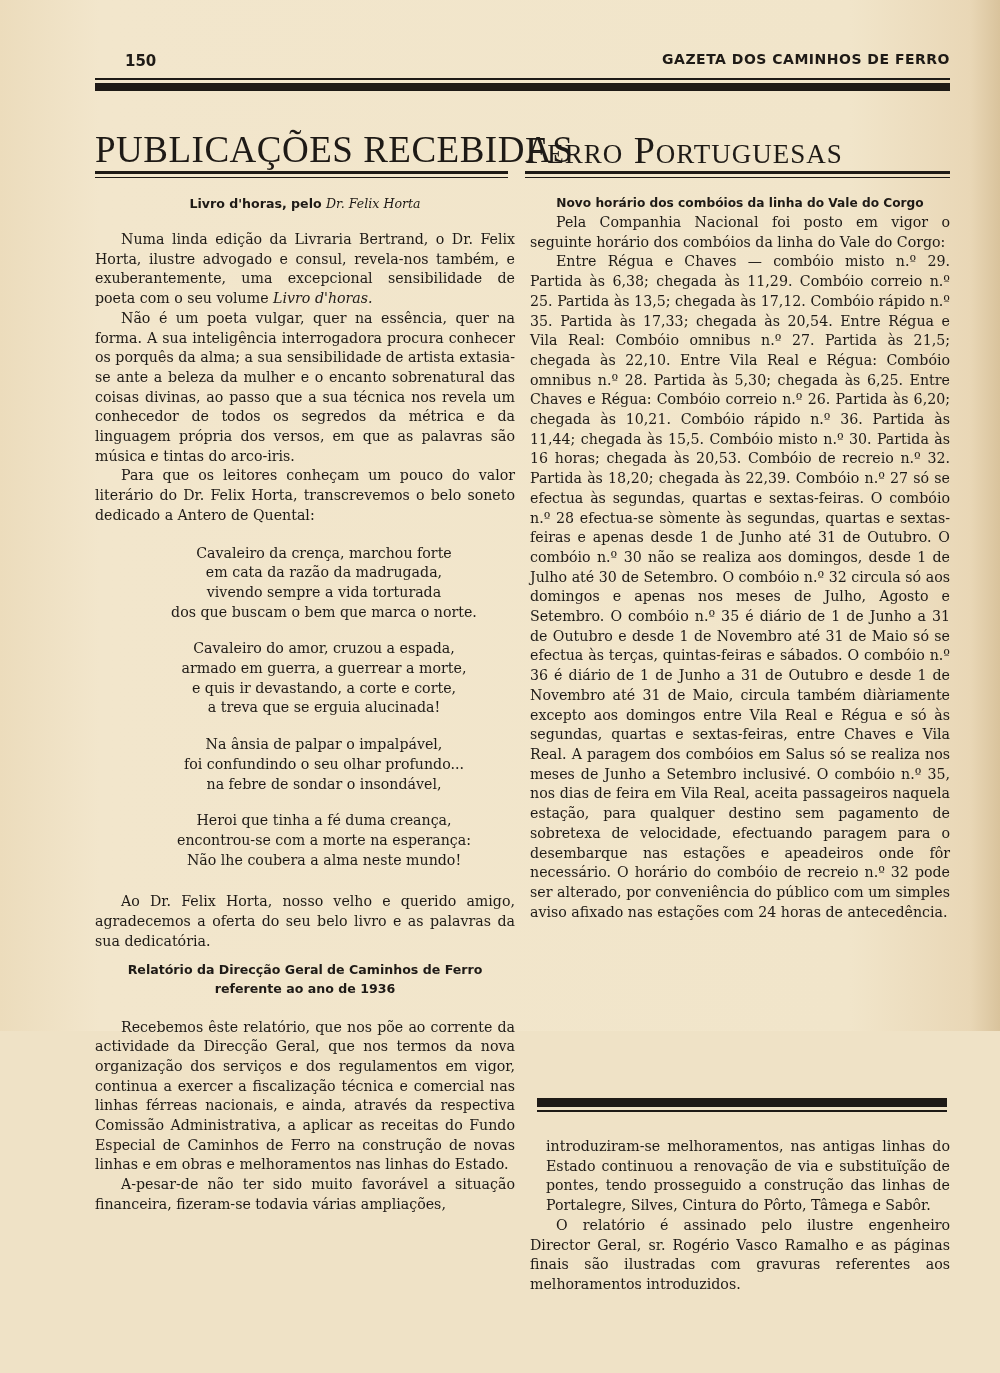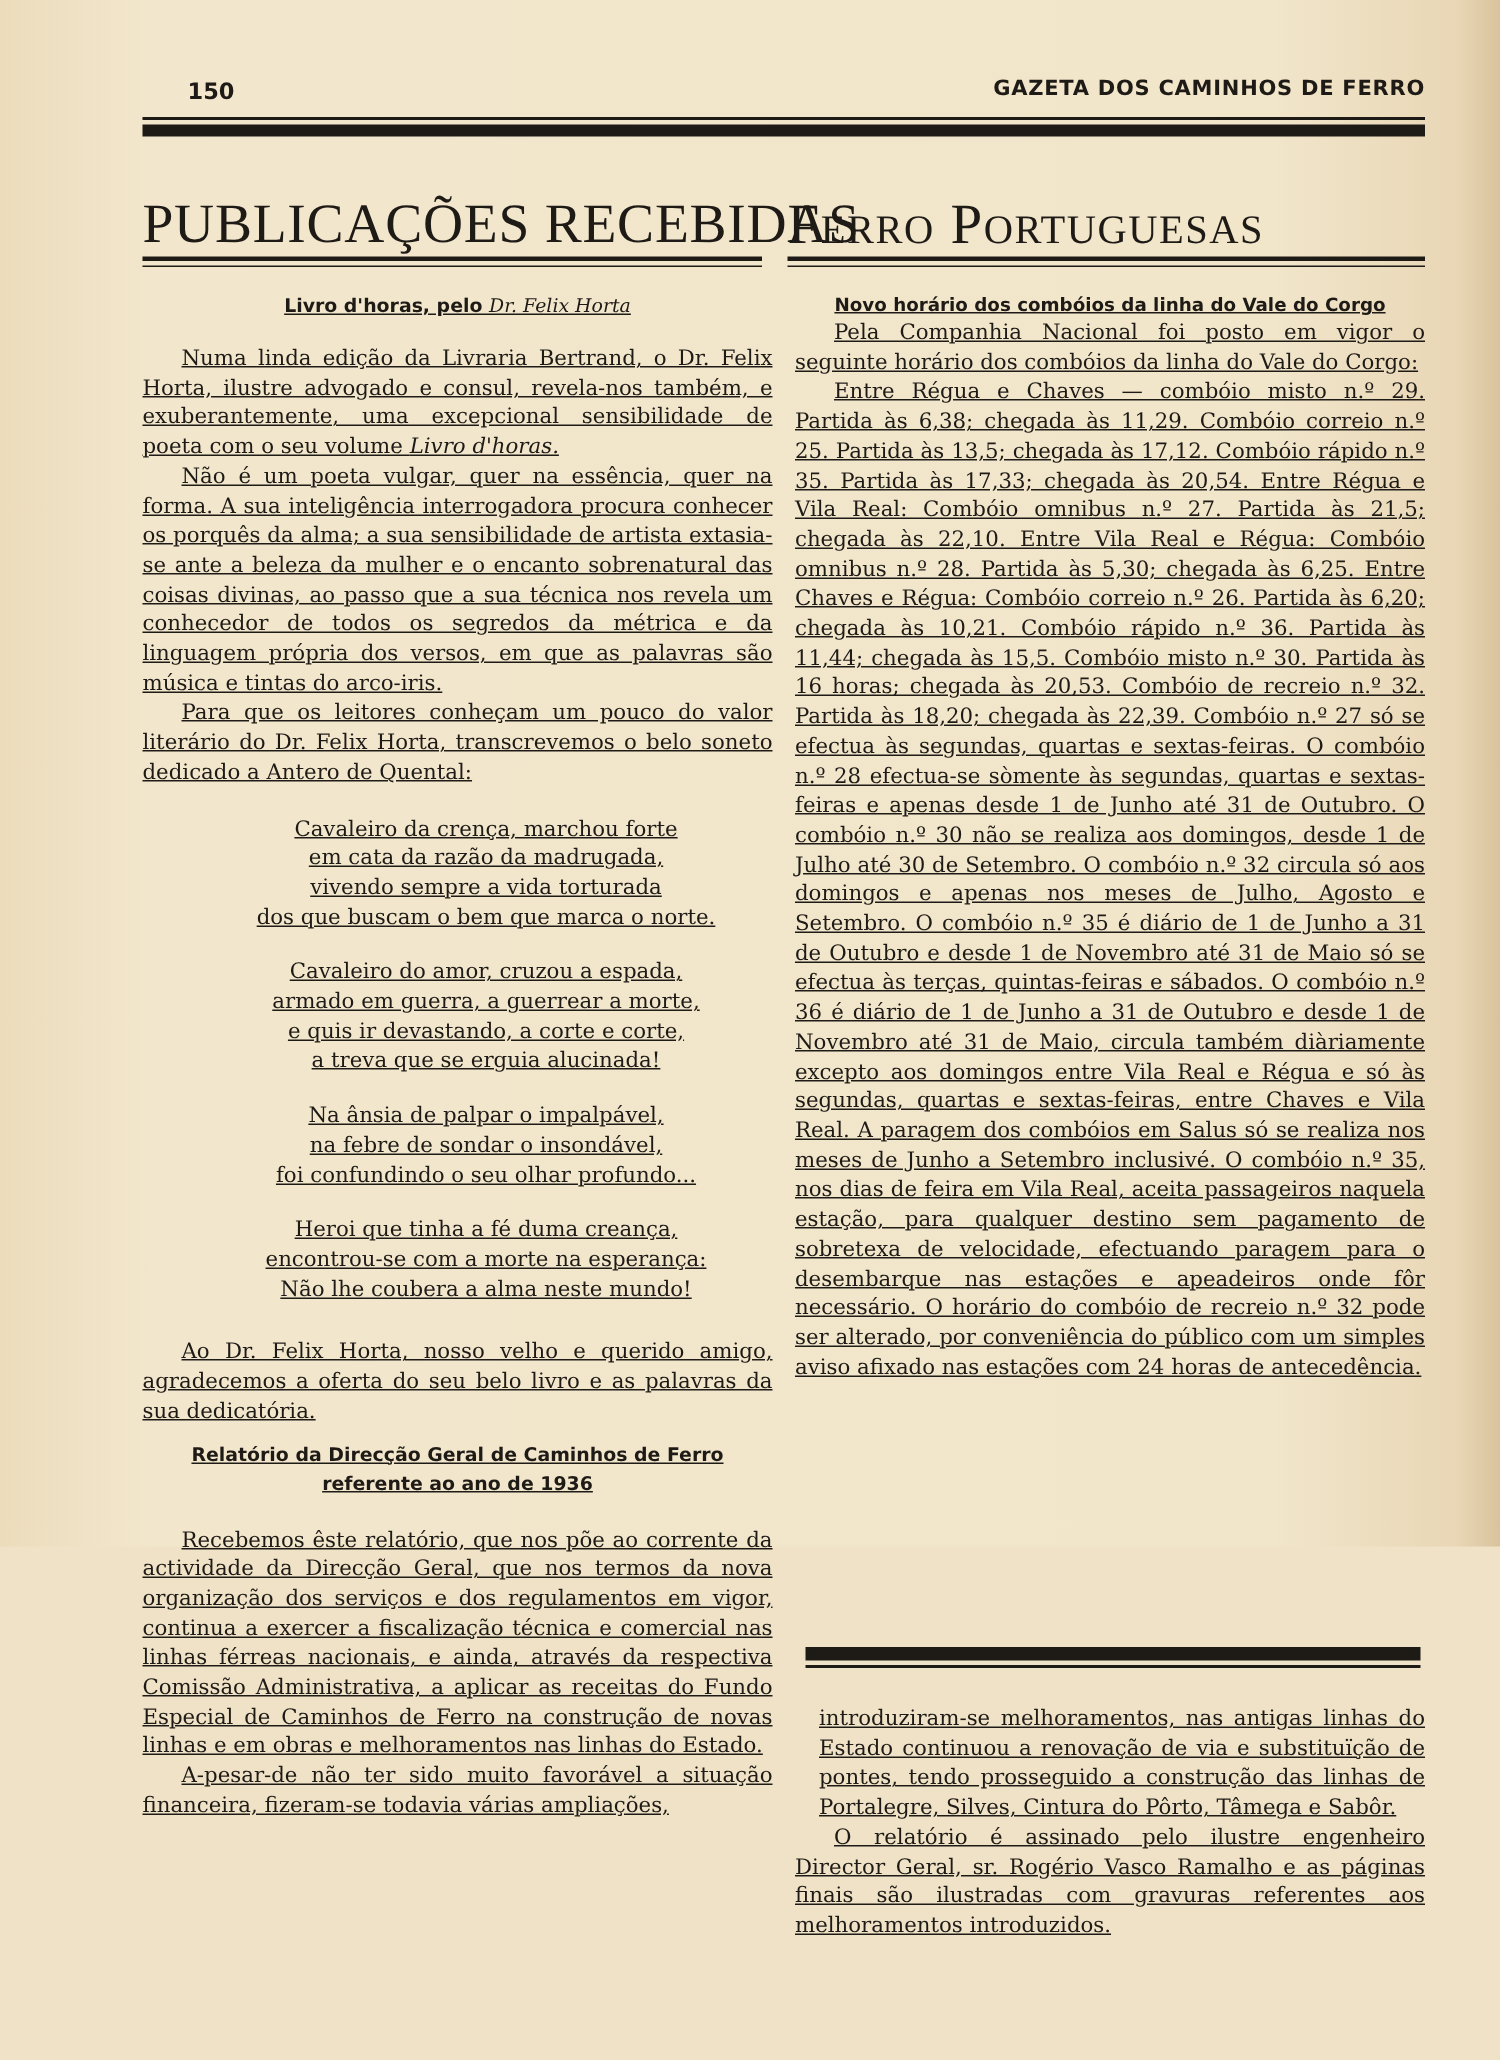--- a/index.html
+++ b/index.html
@@ -22,21 +22,21 @@
   .section-title {
     position:absolute; top:130px; height:40px; font-family:"Liberation Serif", serif;
     font-size:37px; line-height:40px; white-space:nowrap; letter-spacing:0.5px; color:#1e1a16;
   }
   .title-left { left:95px; width:415px; }
   .title-right { left:525px; width:425px; font-variant:small-caps; font-size:38px; letter-spacing:1px; }
   .title-rule { position:absolute; height:3px; background:#1e1a16; }
   .title-rule2 { position:absolute; height:1px; background:#1e1a16; }
   .col {
     position:absolute; font-family:"DejaVu Serif", serif; font-size:14.2px; line-height:19.7px;
-    text-align:justify; hyphens:manual;text-decoration:underline;
+    text-align:justify; hyphens:manual;
   }
   .col-left { left:95px; width:420px; }
   .col-right { left:530px; width:420px; }
   .subhead { font-family:"DejaVu Sans", sans-serif; font-weight:bold; font-size:12.6px; line-height:19px; text-align:center; }
   .subhead i { font-family:"DejaVu Serif", serif; font-weight:normal; font-style:italic; }
   p { margin:0; text-indent:26px; }
   .poem { margin:0; padding-left:38px; text-align:left; }
   .poem-line { display:block; }
   .stanza { margin-bottom:17px; }
   .divider { position:absolute; left:537px; width:410px; }
@@ -77,22 +77,22 @@
         <span class="poem-line">dos que buscam o bem que marca o norte.</span>
       </div>
       <div class="stanza">
         <span class="poem-line">Cavaleiro do amor, cruzou a espada,</span>
         <span class="poem-line">armado em guerra, a guerrear a morte,</span>
         <span class="poem-line">e quis ir devastando, a corte e corte,</span>
         <span class="poem-line">a treva que se erguia alucinada!</span>
       </div>
       <div class="stanza">
         <span class="poem-line">Na ânsia de palpar o impalpável,</span>
+        <span class="poem-line">foi confundindo o seu olhar profundo...</span>
         <span class="poem-line">na febre de sondar o insondável,</span>
-        <span class="poem-line">foi confundindo o seu olhar profundo...</span>
       </div>
       <div class="stanza" style="margin-bottom:22px;">
         <span class="poem-line">Heroi que tinha a fé duma creança,</span>
         <span class="poem-line">encontrou-se com a morte na esperança:</span>
         <span class="poem-line">Não lhe coubera a alma neste mundo!</span>
       </div>
     </div>
 
     <p>Ao Dr. Felix Horta, nosso velho e querido amigo, agradecemos a oferta do seu belo livro e as palavras da sua dedicatória.</p>
 

